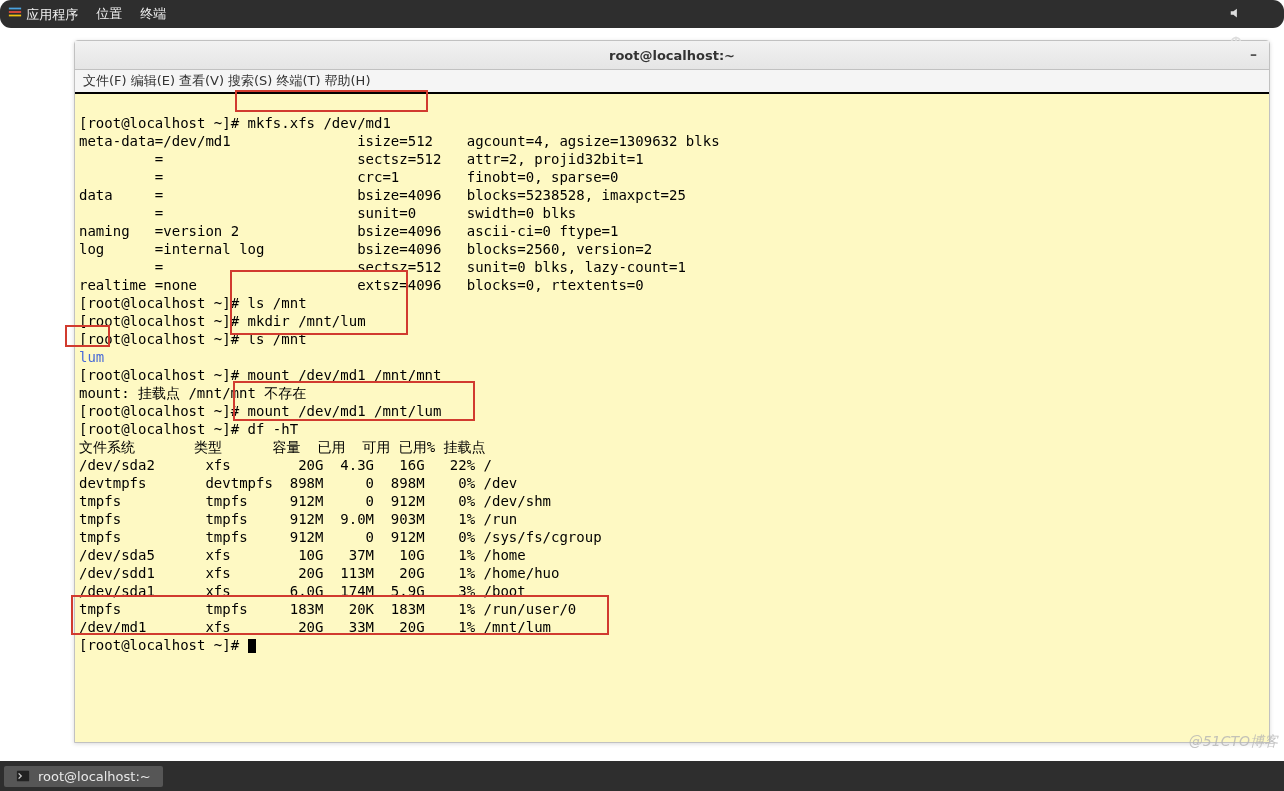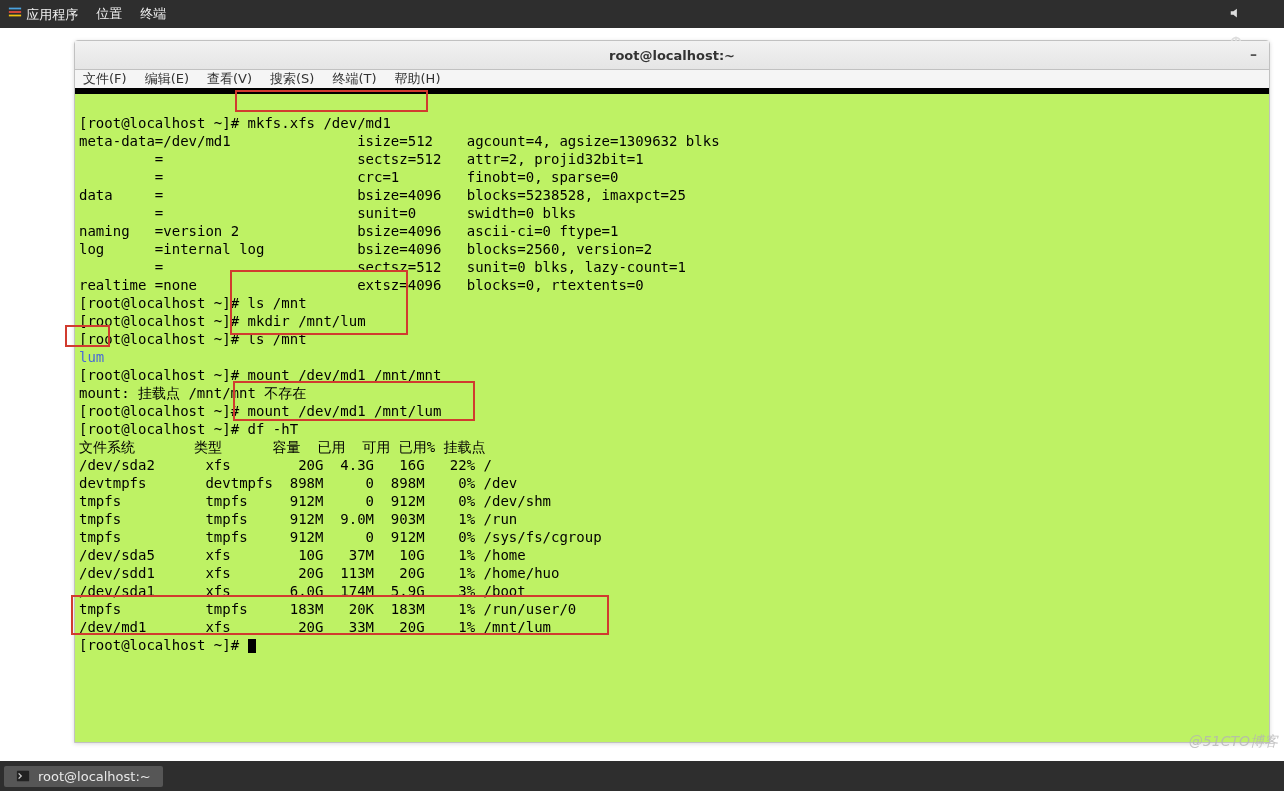--- a/index.html
+++ b/index.html
@@ -13,20 +13,21 @@
   }
   .top-panel {
     height: 28px;
     background: #2e2e2e;
     color: #f0f0f0;
     display: flex;
     align-items: center;
     padding: 0 8px;
     font-size: 13px;
     justify-content: space-between;
+    border-radius: 11px;
   }
   .top-panel .left { display:flex; align-items:center; gap:18px; }
   .top-panel .right { display:flex; align-items:center; gap:12px;flex-direction:column; }
   .panel-icon { width:14px; height:14px; display:inline-block; }
   .window-frame {
     margin: 12px 4px 4px 74px;
     width: 1196px;
     border: 1px solid #c1c1c1;
     border-radius: 4px 4px 0 0;
     background: #fff;
@@ -42,35 +43,35 @@
     font-size:13px;
     font-weight:bold;
     color:#333;
     position:relative;
   }
   .titlebar .controls { position:absolute; right:8px; top:6px; display:flex; gap:8px; }
   .titlebar .ctl { width:15px; height:15px; font-size:14px; line-height:14px; color:#555; text-align:center; cursor:pointer;}
   .menubar {
     height: 24px;
     background: #f5f5f5;
-    border-bottom: 6px solid #000000;
+    border-bottom: 2px solid #000000;
     display:flex;
     align-items:center;
     padding: 0 8px;
     font-size:13px;
-    gap: 18px;
+    gap: 4px;
     color:#333;
   }
   .menubar span { cursor:pointer; }
   .terminal {
     font-family: "DejaVu Sans Mono","Liberation Mono",monospace;
     font-size: 14px;
     line-height: 18px;
     color: #000;
-    background: #bef264;
+    background: #fef9c3;
     padding: 2px 4px 10px 4px;
     white-space: pre;
     position:relative;
     height: 648px;
   }
   .hl-blue { color: #4a6bd6; }
   .cursor-block { display:inline-block; width:8px; height:14px; background:#000; vertical-align:text-bottom;}
   .redbox { position:absolute; border:2px solid #d13b2f; pointer-events:none;}
   .taskbar {
     position:absolute;

